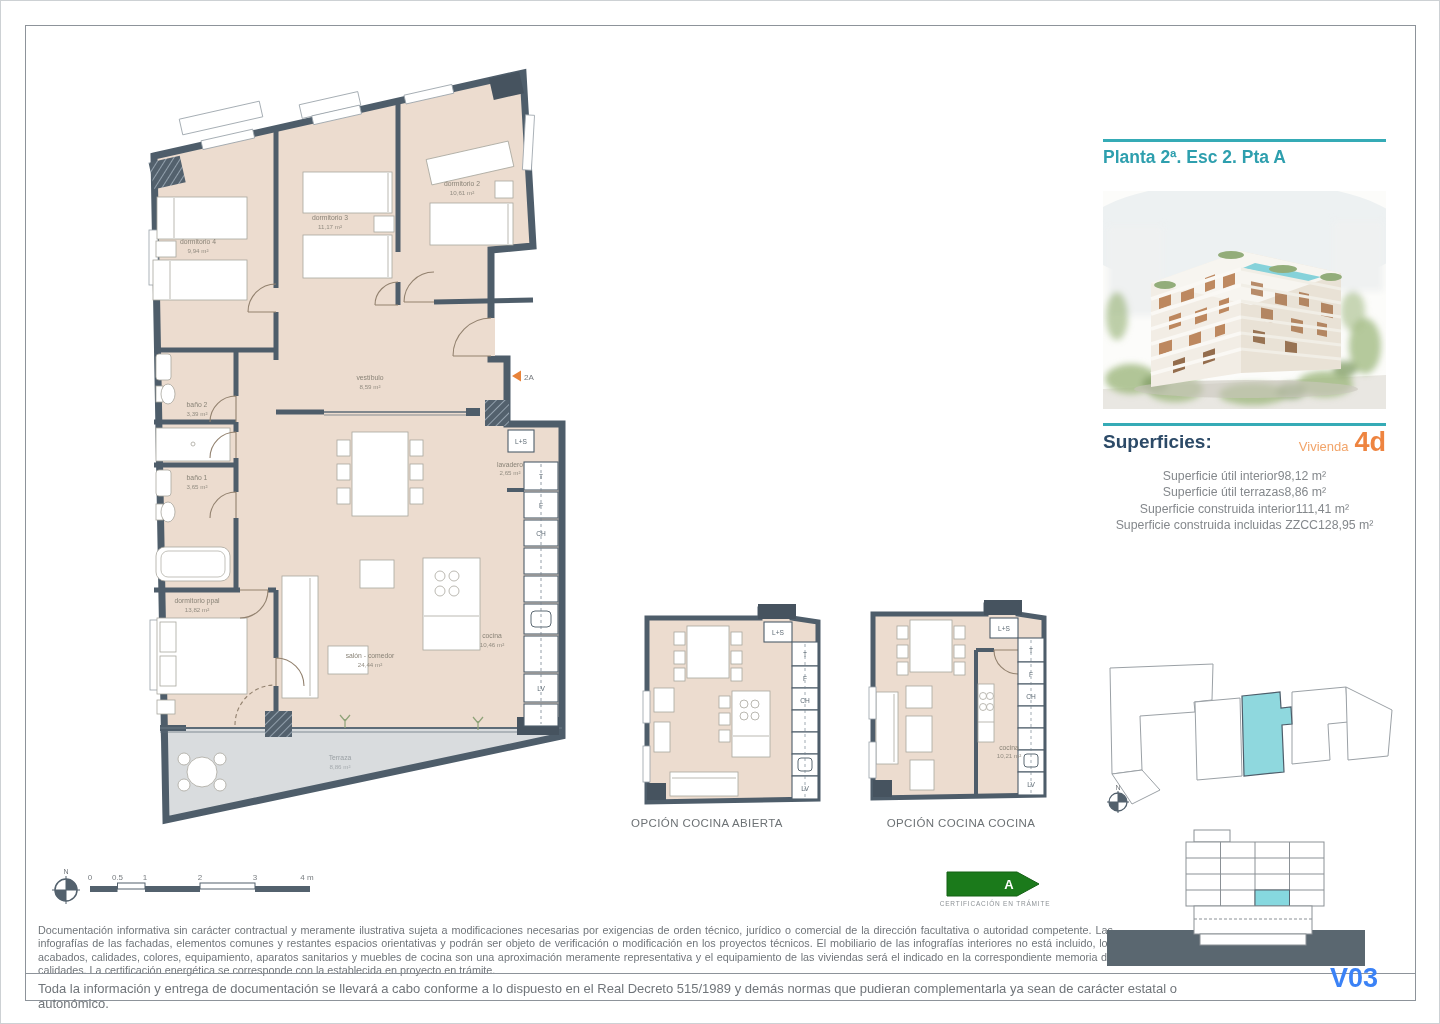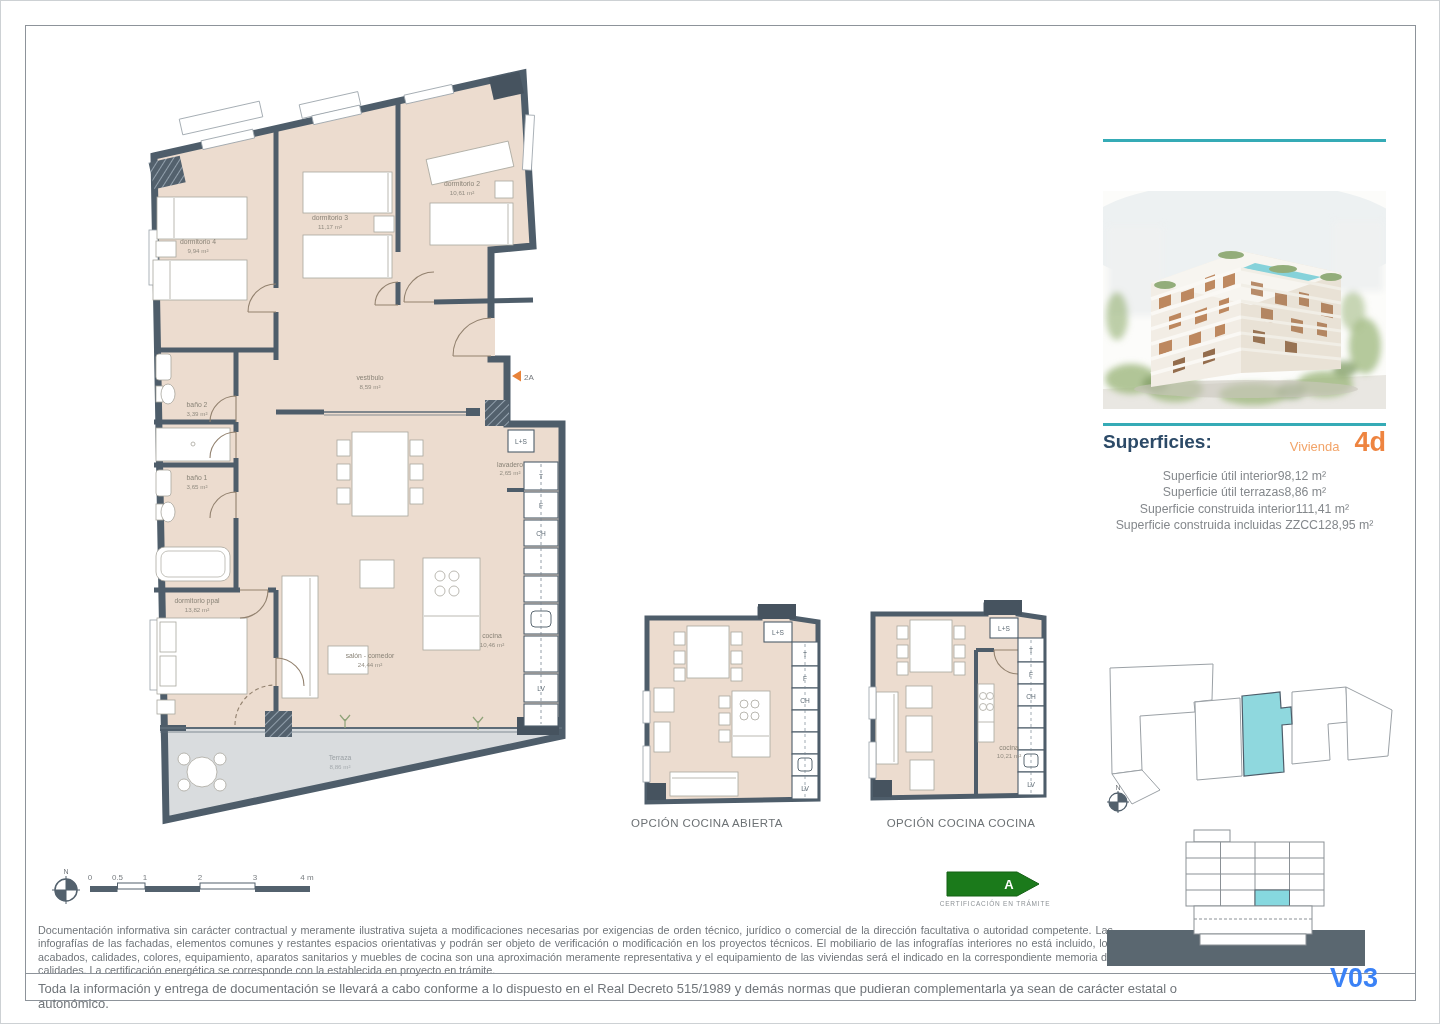--- a/index.html
+++ b/index.html
@@ -7,21 +7,21 @@
         font-family:"Liberation Sans",sans-serif;overflow:hidden;
         box-shadow:inset 0 0 0 1px #cdd1d4;}
   .abs{position:absolute;}
   .frame{left:25px;top:25px;width:1389px;height:974px;border:1px solid #8d939a;}
   .rule{left:25px;height:1px;background:#8d939a;width:1390px;}
   .teal-line{width:283px;height:3px;background:#35abb6;}
   .plan-title{left:1103px;top:147px;width:283px;font-size:17.5px;font-weight:bold;color:#2e9fae;}
   .sup-head{left:1103px;top:431px;font-size:19px;font-weight:bold;color:#2c4a67;}
   .viv{left:1103px;top:427px;width:283px;text-align:right;}
   .viv-label{font-size:13px;color:#f2a469;}
-  .viv-code{font-size:27px;font-weight:bold;color:#ee8440;margin-left:15px;}
+  .viv-code{font-size:27px;font-weight:bold;color:#ee8440;margin-left:6px;}
   .sup-rows{left:1103px;top:468px;width:283px;}
   .sup-row{display:flex;justify-content:center;font-size:12.3px;color:#84888c;line-height:16.4px;}
   .opt-label{width:230px;text-align:center;font-size:11.5px;color:#6d7275;letter-spacing:.4px;}
   .disclaimer{left:38px;top:924px;width:1075px;font-size:10.8px;line-height:13.4px;color:#70757a;text-align:justify;}
   .footer-note{left:38px;top:981px;width:1200px;font-size:13px;color:#70757a;}
   .cert-caption{left:930px;top:900px;width:130px;text-align:center;font-size:6.5px;letter-spacing:.8px;color:#8d9296;}
   .ground-band{left:1107px;top:930px;width:258px;height:36px;background:#5a6770;z-index:1;}
   .watermark{left:1128px;top:934px;font-size:31px;font-weight:600;color:rgba(255,255,255,.93);z-index:3;white-space:nowrap;}
   .version{left:1330px;top:963px;font-size:27px;font-weight:bold;color:#3b82f6;z-index:4;}
   svg{position:absolute;}
@@ -327,20 +327,21 @@
       <text class="ap" x="173" y="85" font-size="6">F</text>
       <text class="ap" x="173" y="107" font-size="6">CH</text>
       <text class="ap" x="173" y="195" font-size="6">LV</text>
     </g>
     <text class="rl" x="151" y="158" font-size="5.5">cocina</text>
     <text class="ra" x="151" y="166" font-size="5.5">10,21 m²</text>
   </svg>
   <div class="abs opt-label" style="left:846px;top:817px">OPCIÓN COCINA COCINA</div>
 
   <div class="abs teal-line" style="left:1103px;top:139px"></div>
+  <div class="abs plan-title">Planta 2ª. Esc 2. Pta A</div>
 
   <svg style="left:1103px;top:191px" width="283" height="218" viewBox="0 0 283 218">
     <defs>
       <filter id="b3">
           <feGaussianBlur stdDeviation="3"></feGaussianBlur>
         </filter>
       <filter id="b06">
           <feGaussianBlur stdDeviation="0.7"></feGaussianBlur>
         </filter>
     </defs>

